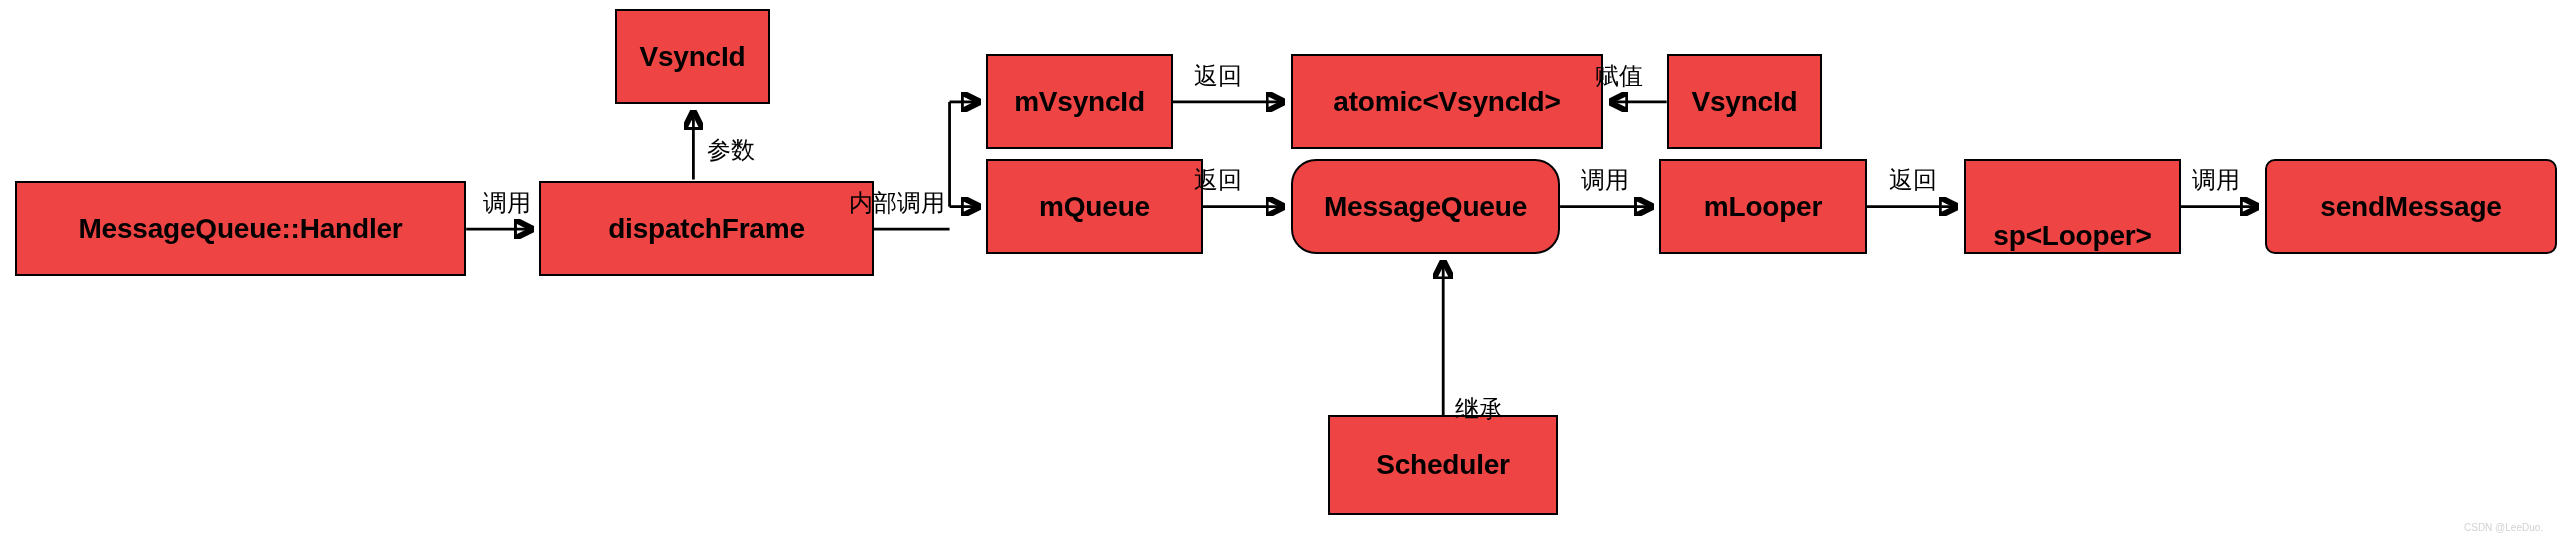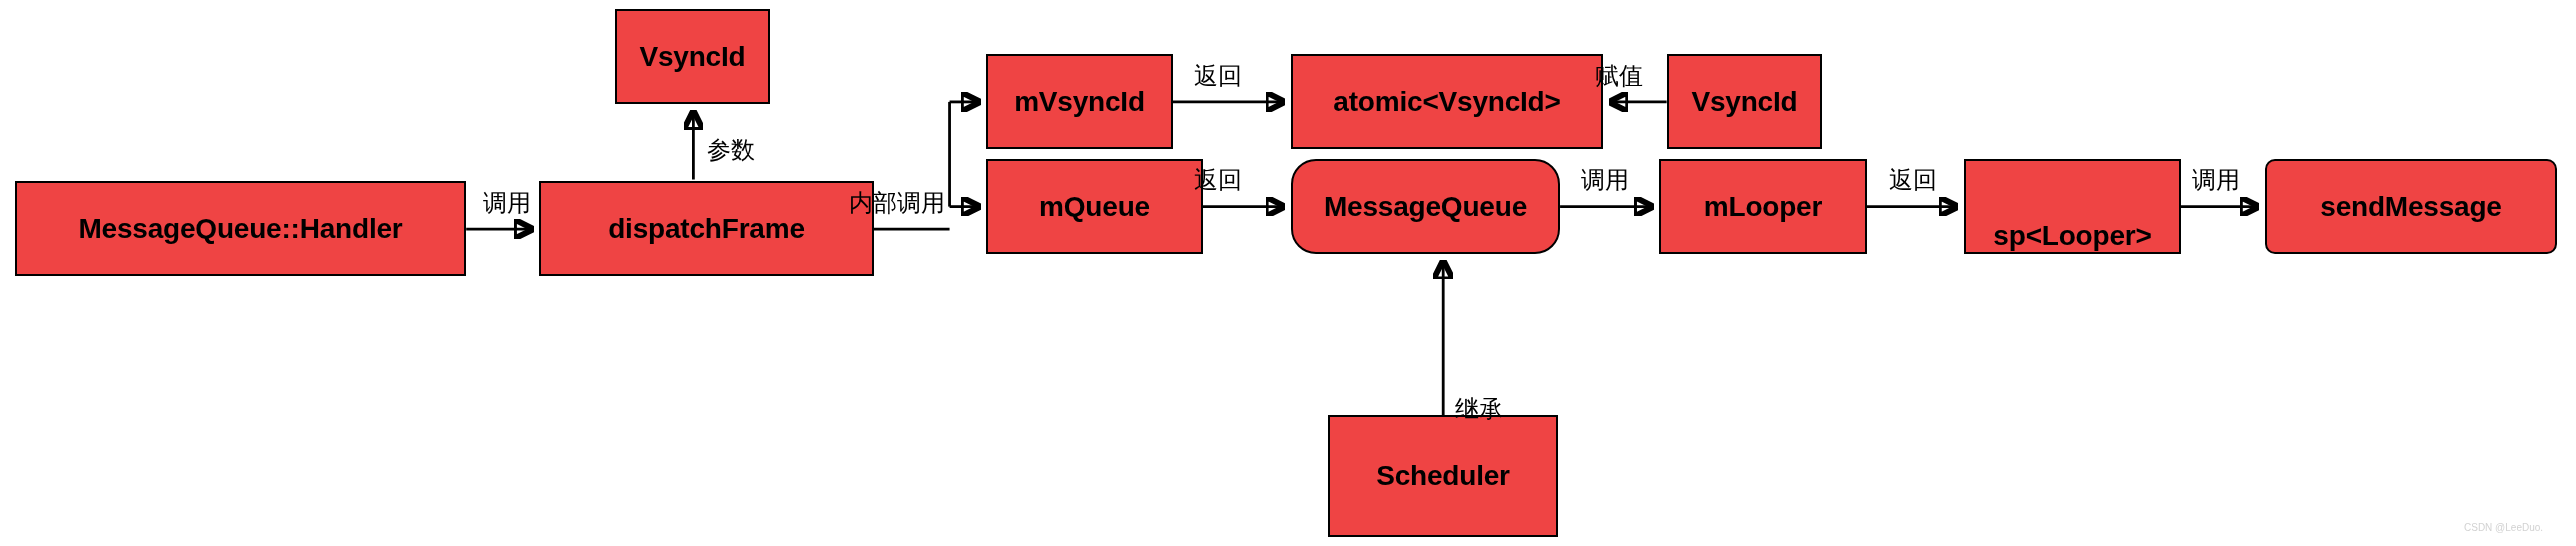--- a/index.html
+++ b/index.html
@@ -132,21 +132,21 @@
   </div>
 
   <div class="node" style="left:1964px; top:159px; width:217px; height:95px;align-items:flex-end;">
     <span>sp&lt;Looper&gt;</span>
   </div>
 
   <div class="node" style="left:2265px; top:159px; width:292px; height:95px;border-radius:10px;">
     <span>sendMessage</span>
   </div>
 
-  <div class="node" style="left:1328px; top:415px; width:230px; height:122px;">
+  <div class="node" style="left:1328px; top:415px; width:230px; height:100px;">
     <span>Scheduler</span>
   </div>
 
   <div class="edge-label" style="left:483px; top:191px;">调用</div>
 
   <div class="edge-label" style="left:707px; top:138px;">参数</div>
 
   <div class="edge-label" style="left:849px; top:191px;">内部调用</div>
 
   <div class="edge-label" style="left:1194px; top:64px;">返回</div>

